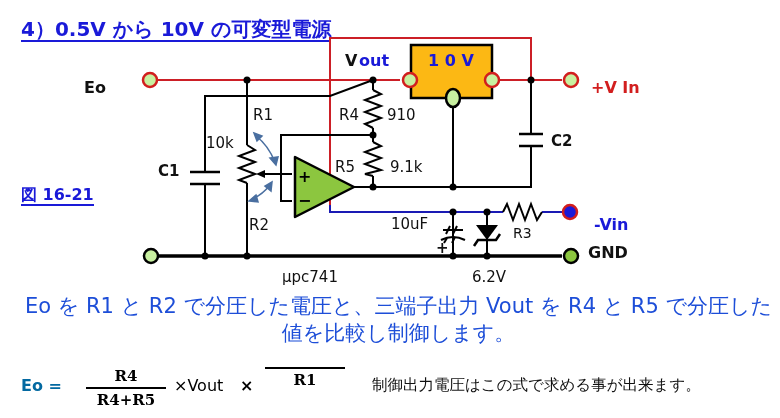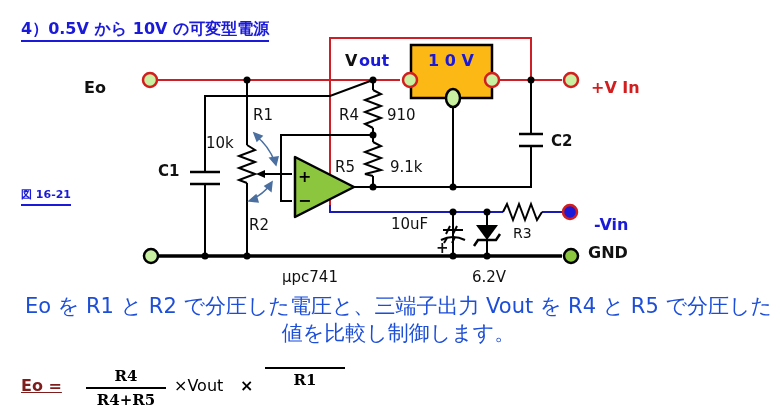--- a/index.html
+++ b/index.html
@@ -1,22 +1,22 @@
 <!DOCTYPE html>
 <html><head>
 <meta charset="utf-8">
 <style>
   html, body { margin:0; padding:0; background:#ffffff; }
   body { width:780px; height:418px; position:relative; overflow:hidden; font-family:"DejaVu Sans", sans-serif; }
-  .title { position:absolute; left:21px; top:20px; font-size:16px; font-weight:bold; color:#1a1ad8; border-bottom:2px solid #1a1ad8; padding-bottom:2px; line-height:18px; white-space:nowrap; }
-  .figlabel { position:absolute; left:21px; top:186px; font-size:11px; font-weight:bold; color:#1a1ad8; border-bottom:2px solid #1a1ad8; line-height:18px; white-space:nowrap; }
+  .title { position:absolute; left:21px; top:20px; font-size:20px; font-weight:bold; color:#1a1ad8; border-bottom:2px solid #1a1ad8; padding-bottom:2px; line-height:18px; white-space:nowrap; }
+  .figlabel { position:absolute; left:21px; top:186px; font-size:16px; font-weight:bold; color:#1a1ad8; border-bottom:2px solid #1a1ad8; line-height:18px; white-space:nowrap; }
   svg#circuit { position:absolute; left:0; top:0; }
   .desc { position:absolute; left:21px; top:293px; width:755px; font-size:21px; line-height:27px; color:#1d4ed8;text-align:center; }
   .eq { position:absolute; left:0; top:362px; width:780px; height:50px; }
-  .eq-lhs { position:absolute; left:21px; top:14px; font-size:16px; font-weight:bold; color:#7f1d1d;text-decoration:underline; }
+  .eq-lhs { position:absolute; left:21px; top:14px; font-size:16px; font-weight:bold; color:#0369a1; }
   .frac { position:absolute; text-align:center; font-family:"DejaVu Serif", serif; font-weight:bold; font-size:15px; color:#000; }
   .frac .num { display:block; line-height:20px; }
   .frac .bar { display:block; height:0; border-top:2px solid #000; margin:1px 0; }
   .frac .den { display:block; line-height:20px; }
   .eq-mid { position:absolute; left:174px; top:14px; font-size:16px; font-weight:normal; color:#000; white-space:nowrap; }
   .eq-times { position:absolute; left:236px; top:14px; font-size:16px; font-weight:bold; color:#000; }
   .eq-note { position:absolute; left:372px; top:13px; font-size:15.5px; color:#111; white-space:nowrap; }
   .lbl { font-family:"DejaVu Sans", sans-serif; }
 </style>
 </head>
@@ -174,13 +174,14 @@
     <span class="num">R4</span>
     <span class="bar"></span>
     <span class="den">R4+R5</span>
   </div>
   <span class="eq-mid">×Vout</span>
   <span class="eq-times" style="left:240px;">×</span>
   <div class="frac" style="left:265px; top:4px; width:80px;">
     <span class="bar"></span>
     <span class="den">R1</span>
   </div>
+  <span class="eq-note">制御出力電圧はこの式で求める事が出来ます。</span>
 </div>
 
 </body></html>

